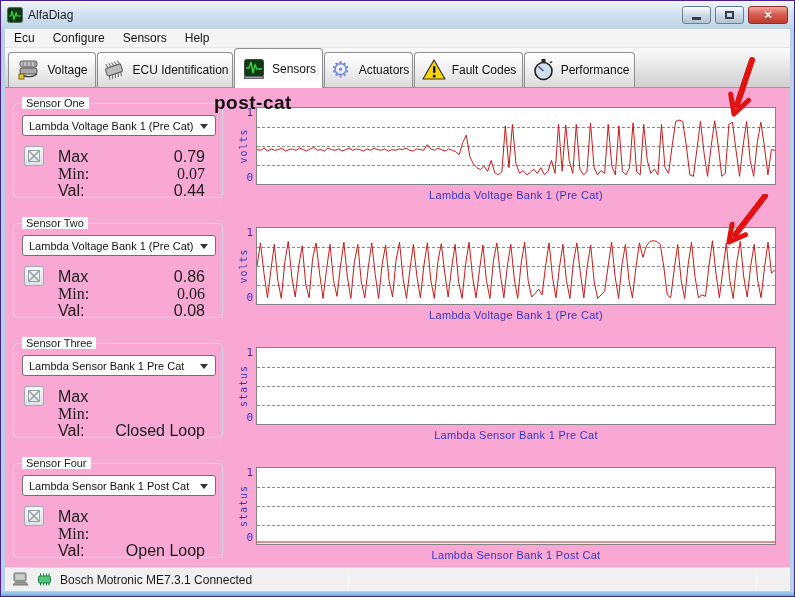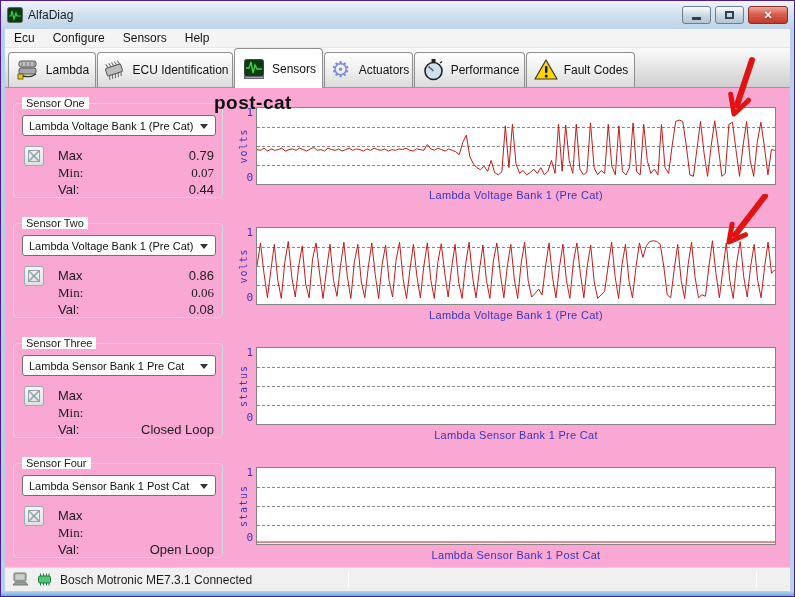--- a/index.html
+++ b/index.html
@@ -46,21 +46,21 @@
             font-size:11px; color:#1c1c1c; }
   .combo { position:absolute; left:8px; top:11px; width:194px; height:21px;
            border:1px solid #707070; border-radius:3px; background:#fff;
            font-size:11px; color:#111; display:flex; align-items:center; padding:0 6px; }
   .combo-arrow { position:absolute; right:7px; top:8px; width:0; height:0;
                  border-left:4px solid transparent; border-right:4px solid transparent;
                  border-top:5px solid #333; }
   .mini-btn { position:absolute; left:10px; top:42px; width:20px; height:20px;
               border:1px solid #9daab2; border-radius:3px;
               background:linear-gradient(#f6f6f6,#dfe3e6); display:flex; align-items:center; justify-content:center; }
-  .srow { position:absolute; left:44px; right:8px; font-size:13px; color:#1c1c1c;
+  .srow { position:absolute; left:44px; right:17px; font-size:16px; color:#1c1c1c;
           display:flex; justify-content:space-between; }
   .srow.r1 { top:44px; } .srow.r2 { top:61px;font-family:Liberation Serif, serif; } .srow.r3 { top:78px; }
   
   .chart-block { position:absolute; left:234px; width:540px; height:100px; }
   .plot { position:absolute; left:17px; top:0; width:520px; height:78px;
           border:1px solid #848484; background:#fff; }
   .grid { position:absolute; left:0; right:0; border-top:1px dashed #8a8a8a; }
   .g25 { top:25%; } .g50 { top:50%; } .g75 { top:75%; }
   .plot svg { position:absolute; left:0; top:0; width:100%; height:100%; }
   .ytick { position:absolute; width:14px; text-align:right; font-size:11px;
@@ -125,21 +125,21 @@
         <svg class="tab-icon" viewBox="0 0 26 24">
           <rect x="4" y="3" width="17" height="6" rx="2" fill="#c2c2c2" stroke="#555"></rect>
           <rect x="4" y="10" width="17" height="6" rx="2" fill="#a8a8a8" stroke="#555"></rect>
           <line x1="7" y1="4" x2="7" y2="8" stroke="#777"></line>
             <line x1="11" y1="4" x2="11" y2="8" stroke="#777"></line>
           <line x1="15" y1="4" x2="15" y2="8" stroke="#777"></line>
             <line x1="19" y1="4" x2="19" y2="8" stroke="#777"></line>
           <rect x="3" y="16" width="5" height="5" fill="#e8c428" stroke="#7a6410"></rect>
           <path d="M8,18 Q16,20 21,16" fill="none" stroke="#333" stroke-width="1.3"></path>
         </svg>
-        <span>Lambda</span>
+        <span>Voltage</span>
       </div>
       <div class="tab" style="width:136px">
         <svg class="tab-icon" viewBox="0 0 26 24">
           <g transform="rotate(-18 13 12)">
             <rect x="5" y="8" width="16" height="8" rx="1.5" fill="#bdbdbd" stroke="#555"></rect>
             <line x1="7" y1="16" x2="6" y2="20" stroke="#666"></line>
               <line x1="10" y1="16" x2="9" y2="20" stroke="#666"></line>
             <line x1="13" y1="16" x2="12" y2="20" stroke="#666"></line>
               <line x1="16" y1="16" x2="15" y2="20" stroke="#666"></line>
             <line x1="19" y1="16" x2="18" y2="20" stroke="#666"></line>
@@ -159,36 +159,36 @@
           <rect x="3.5" y="19.5" width="19" height="2" fill="#9aa4ad" stroke="#667"></rect>
         </svg>
         <span>Sensors</span>
       </div>
       <div class="tab" style="width:89px">
         <span class="tab-icon">
             <span class="gear-glyph">⚙</span>
           </span>
         <span>Actuators</span>
       </div>
+      <div class="tab" style="width:109px">
+        <svg class="tab-icon" viewBox="0 0 26 24">
+          <path d="M13,2 L24,21 L2,21 Z" fill="#ffd400" stroke="#333" stroke-width="1.2" stroke-linejoin="round"></path>
+          <rect x="12" y="8" width="2.4" height="7" rx="1" fill="#111"></rect>
+          <circle cx="13.2" cy="18" r="1.5" fill="#111"></circle>
+        </svg>
+        <span>Fault Codes</span>
+      </div>
       <div class="tab" style="width:111px">
         <svg class="tab-icon" viewBox="0 0 26 24">
           <rect x="11.5" y="1" width="4" height="3" fill="#222"></rect>
           <circle cx="13.5" cy="13" r="8.5" fill="#cfe0ee" stroke="#222" stroke-width="1.6"></circle>
           <line x1="13.5" y1="13" x2="8.5" y2="8.5" stroke="#556" stroke-width="1.6"></line>
           <line x1="20" y1="5" x2="22" y2="3.5" stroke="#222" stroke-width="1.4"></line>
         </svg>
         <span>Performance</span>
-      </div>
-      <div class="tab" style="width:109px">
-        <svg class="tab-icon" viewBox="0 0 26 24">
-          <path d="M13,2 L24,21 L2,21 Z" fill="#ffd400" stroke="#333" stroke-width="1.2" stroke-linejoin="round"></path>
-          <rect x="12" y="8" width="2.4" height="7" rx="1" fill="#111"></rect>
-          <circle cx="13.2" cy="18" r="1.5" fill="#111"></circle>
-        </svg>
-        <span>Fault Codes</span>
       </div>
     </div>
 
     <div class="client">
 
       <div class="groupbox c1-box" style="top:15px">
         <span class="legend">Sensor One</span>
         <div class="combo">
           <span>Lambda Voltage Bank 1 (Pre Cat)</span>
           <span class="combo-arrow"></span>

